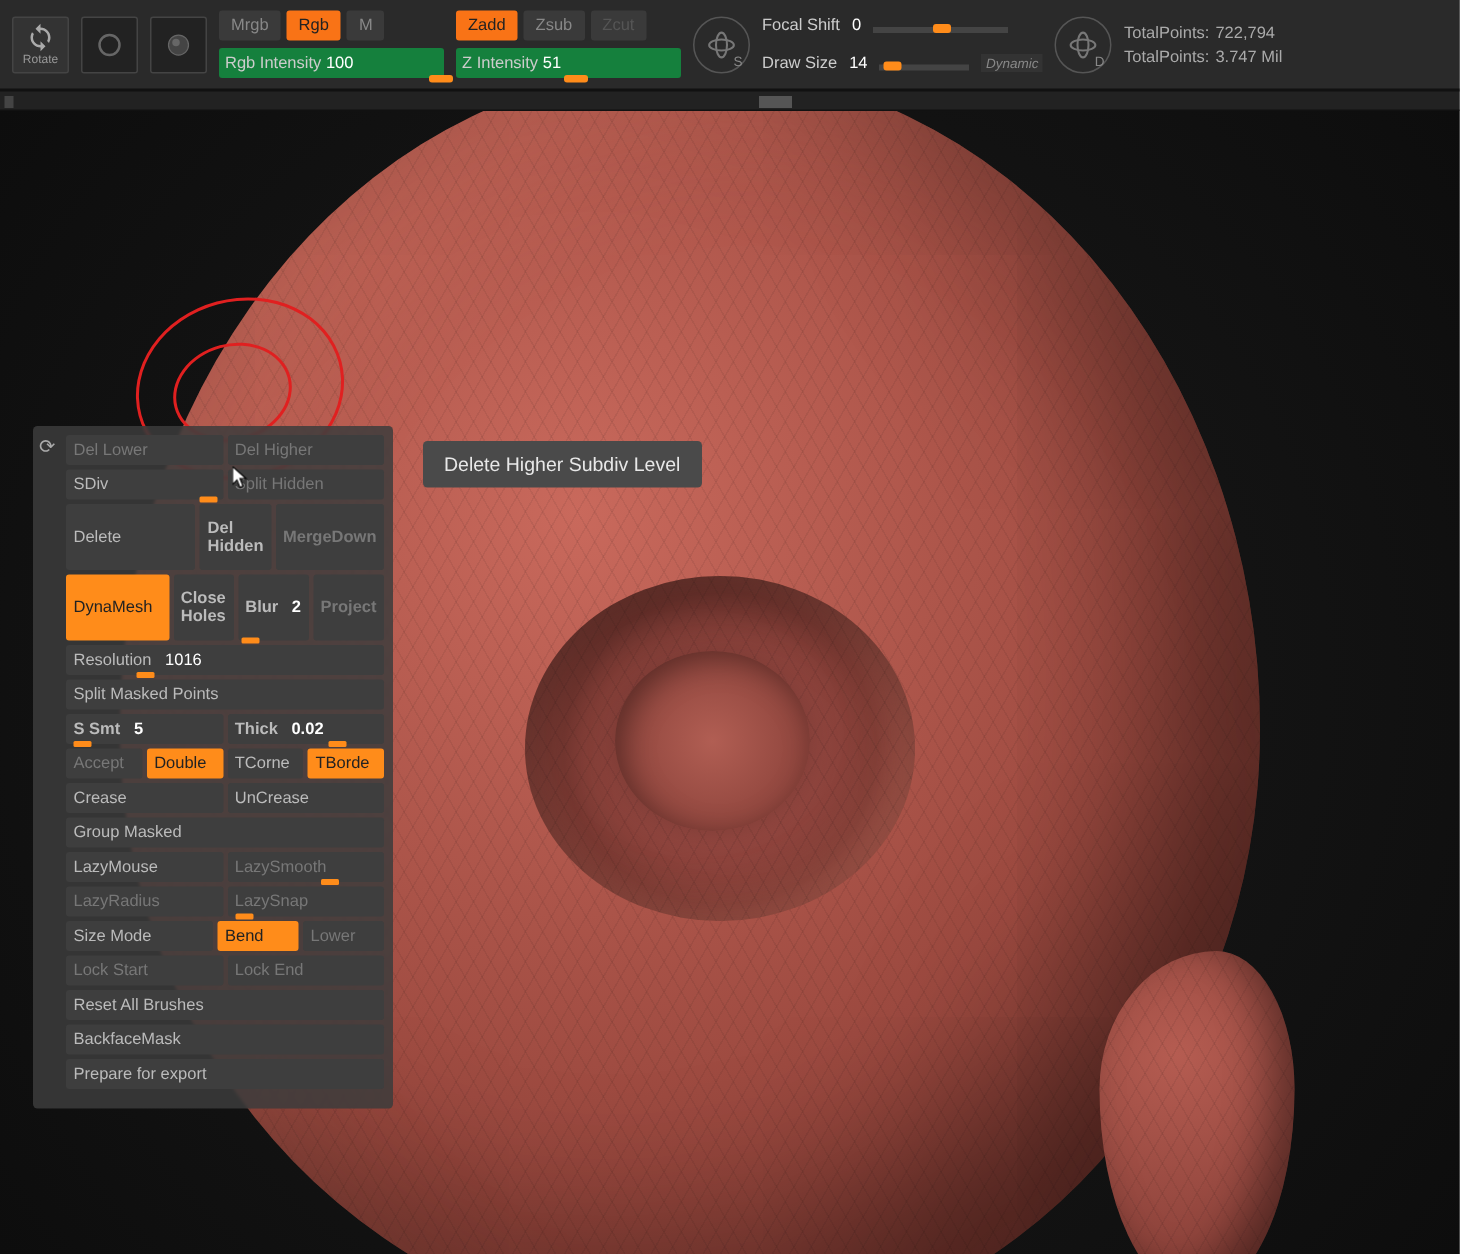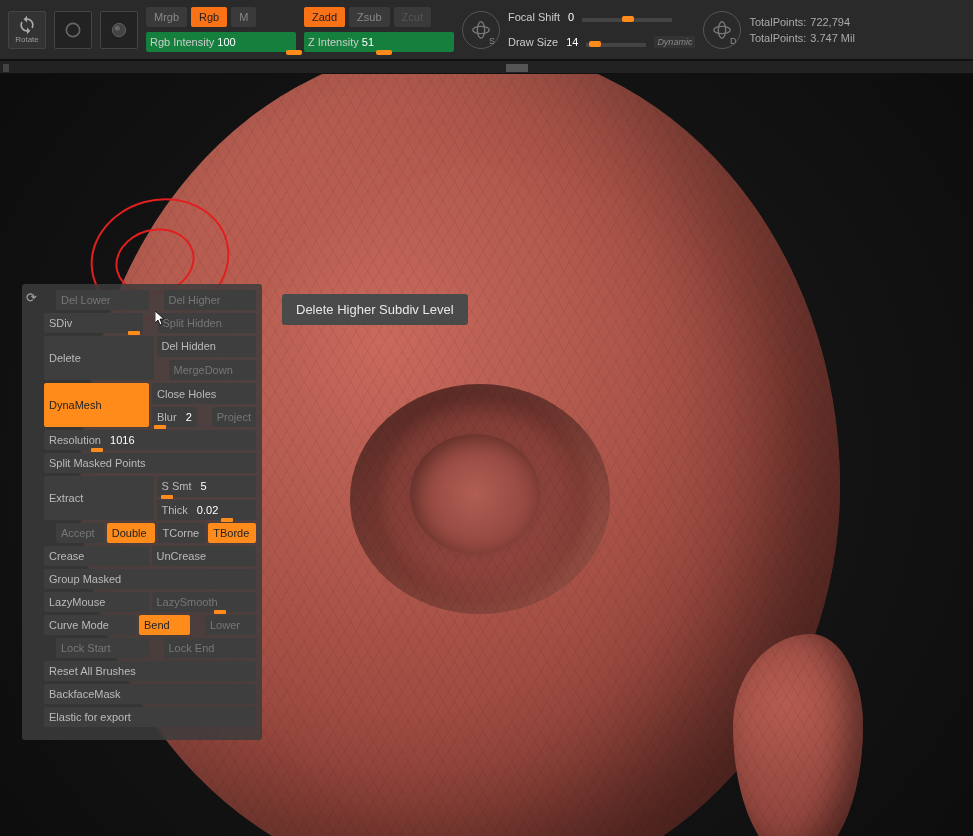--- a/index.html
+++ b/index.html
@@ -36,26 +36,26 @@
   .ear { position: absolute; right: 110px; top: 560px; width: 130px; height: 230px; border-radius: 60% 40% 50% 50% / 40% 40% 60% 60%; background: radial-gradient(circle at 40% 30%, #b55c51, #7f3a33); box-shadow: inset -15px -10px 30px rgba(0,0,0,0.4);}
   .brush-cursor { position: absolute; left: 90px; top: 125px; width: 140px; height: 120px; border: 2px solid #e02020; border-radius: 50%; transform: rotate(-15deg); }
   .brush-cursor.inner { left: 115px; top: 155px; width: 80px; height: 65px; }
   .wire { position: absolute; inset: 0; background-image: repeating-linear-gradient(60deg, rgba(0,0,0,0.06) 0 1px, transparent 1px 10px), repeating-linear-gradient(-60deg, rgba(0,0,0,0.06) 0 1px, transparent 1px 10px); border-radius: inherit; mix-blend-mode: multiply;}
 
   
   .panel { position: absolute; left: 22px; top: 284px; width: 240px; background: rgba(60,60,60,0.85); border-radius: 3px; padding: 6px 6px 10px 22px; backdrop-filter: blur(1px);}
   .panel .refresh { position: absolute; left: 4px; top: 6px; color: #aaa; cursor: pointer; font-size: 13px;}
   .p-row { display: flex; gap: 3px; margin-bottom: 3px; }
   .p-btn { flex: 1; background: #3e3e3e; padding: 3px 5px; border-radius: 2px; color: #bbb; cursor: pointer; font-size: 11px; min-height: 20px; display: flex; align-items: center;}
-  .p-btn.dim { color: #777; margin-left: 12px; }
+  .p-btn.dim { color: #777; }
   .p-btn.tall { min-height: 44px; }
   .p-btn.orange { background: #ff8c1a; color: #222; }
   .p-slider { flex: 1; background: #3e3e3e; padding: 3px 5px; border-radius: 2px; color: #bbb; position: relative; font-size: 11px; min-height: 20px; display: flex; align-items: center; gap: 3px;}
   .p-slider .th { position: absolute; bottom: -2px; width: 12px; height: 4px; background: #ff8c1a; border-radius: 1px;}
-  .p-col { display: flex; flex-direction: column; gap: 3px; flex: 1;}
+  .p-col { display: flex; flex-direction: row; gap: 3px; flex: 1; font-weight: bold;}
 
   
   .tooltip { position: absolute; left: 282px; top: 294px; background: #4a4a4a; color: #e8e8e8; padding: 8px 14px; border-radius: 3px; font-size: 13px;}
 
   .cursor-arrow { position: absolute; left: 155px; top: 311px; width: 12px; height: 16px; pointer-events: none; z-index: 50;}
 </style>
 </head>
 <body>
 
 <div class="topbar">
@@ -203,21 +203,20 @@
       </div>
     </div>
   </div>
   <div class="p-row">
     <div class="p-slider"><span>Resolution</span>&nbsp;<span style="color:#fff">1016</span><div class="th" style="left:22%"></div></div>
   </div>
   <div class="p-row">
     <div class="p-btn">Split Masked Points</div>
   </div>
   <div class="p-row">
-    <div class="p-btn tall">Extract</div>
     <div class="p-col">
       <div class="p-slider"><span>S Smt</span>&nbsp;<span style="color:#fff">5</span><div class="th" style="left:5%"></div></div>
       <div class="p-slider"><span>Thick</span>&nbsp;<span style="color:#fff">0.02</span><div class="th" style="left:65%"></div></div>
     </div>
   </div>
   <div class="p-row">
     <div class="p-btn dim" style="flex:0.7">Accept</div>
     <div class="p-btn orange" style="flex:0.7">Double</div>
     <div class="p-btn" style="flex:0.7">TCorne</div>
     <div class="p-btn orange" style="flex:0.7">TBorde</div>
@@ -232,36 +231,45 @@
   <div class="p-row">
     <div class="p-slider">
         <span>LazyMouse</span>
       </div>
     <div class="p-slider dim">
         <span style="color:#777">LazySmooth</span>
         <div class="th" style="left:60%"></div>
       </div>
   </div>
   <div class="p-row">
-    <div class="p-btn">Curve Mode</div>
+    <div class="p-slider dim">
+        <span style="color:#777">LazyRadius</span>
+      </div>
+    <div class="p-slider dim">
+        <span style="color:#777">LazySnap</span>
+        <div class="th" style="left:5%"></div>
+      </div>
+  </div>
+  <div class="p-row">
+    <div class="p-btn">Size Mode</div>
     <div class="p-btn orange" style="flex:0.5">Bend</div>
     <div class="p-btn dim" style="flex:0.5">Lower</div>
   </div>
   <div class="p-row">
     <div class="p-btn dim">Lock Start</div>
     <div class="p-btn dim">Lock End</div>
   </div>
   <div class="p-row">
     <div class="p-btn">Reset All Brushes</div>
   </div>
   <div class="p-row">
     <div class="p-btn">BackfaceMask</div>
   </div>
   <div class="p-row">
-    <div class="p-btn">Elastic for export</div>
+    <div class="p-btn">Prepare for export</div>
   </div>
 </div>
 
 <div class="tooltip">Delete Higher Subdiv Level</div>
 
 <svg class="cursor-arrow" viewBox="0 0 12 16">
     <path d="M0 0 L0 12 L3 9 L5 14 L7 13 L5 8 L9 8 Z" fill="#fff" stroke="#000" stroke-width="0.8"></path>
   </svg>
 
 </body></html>

